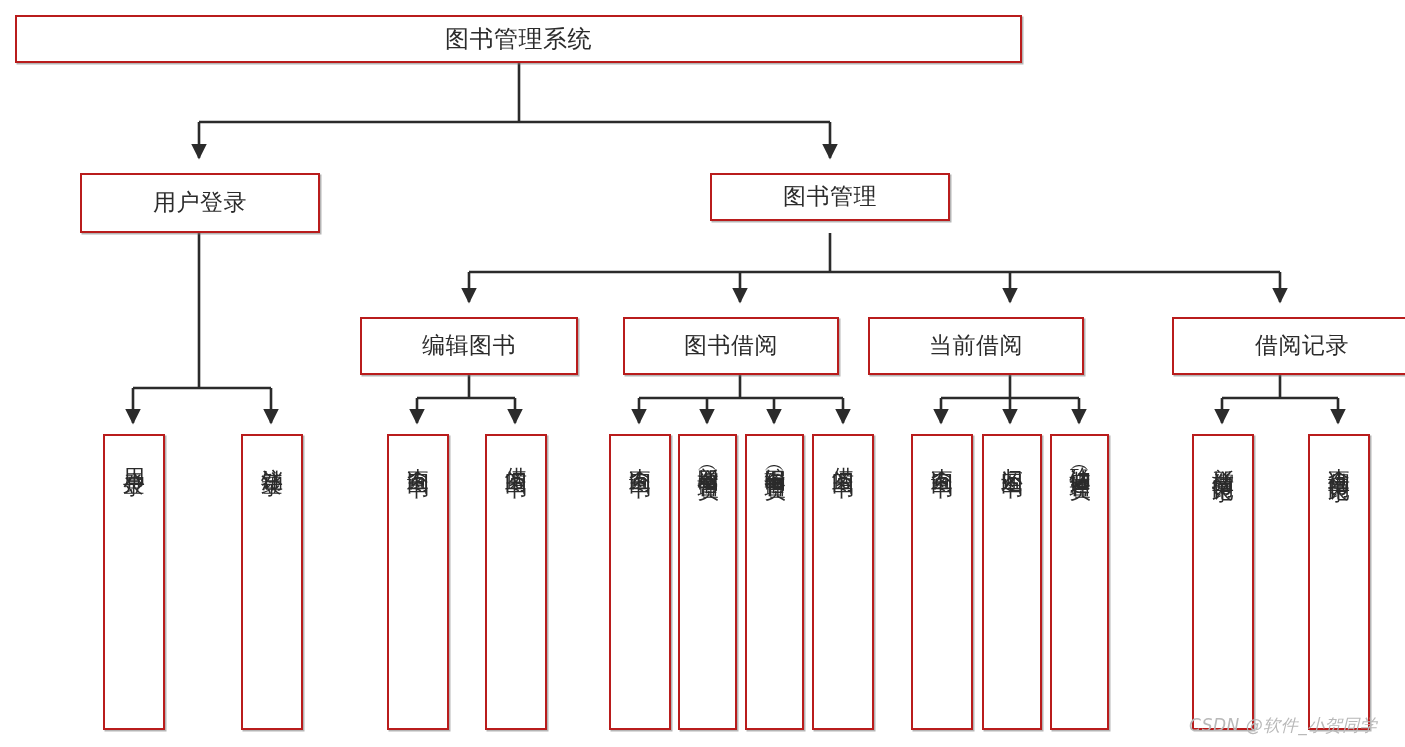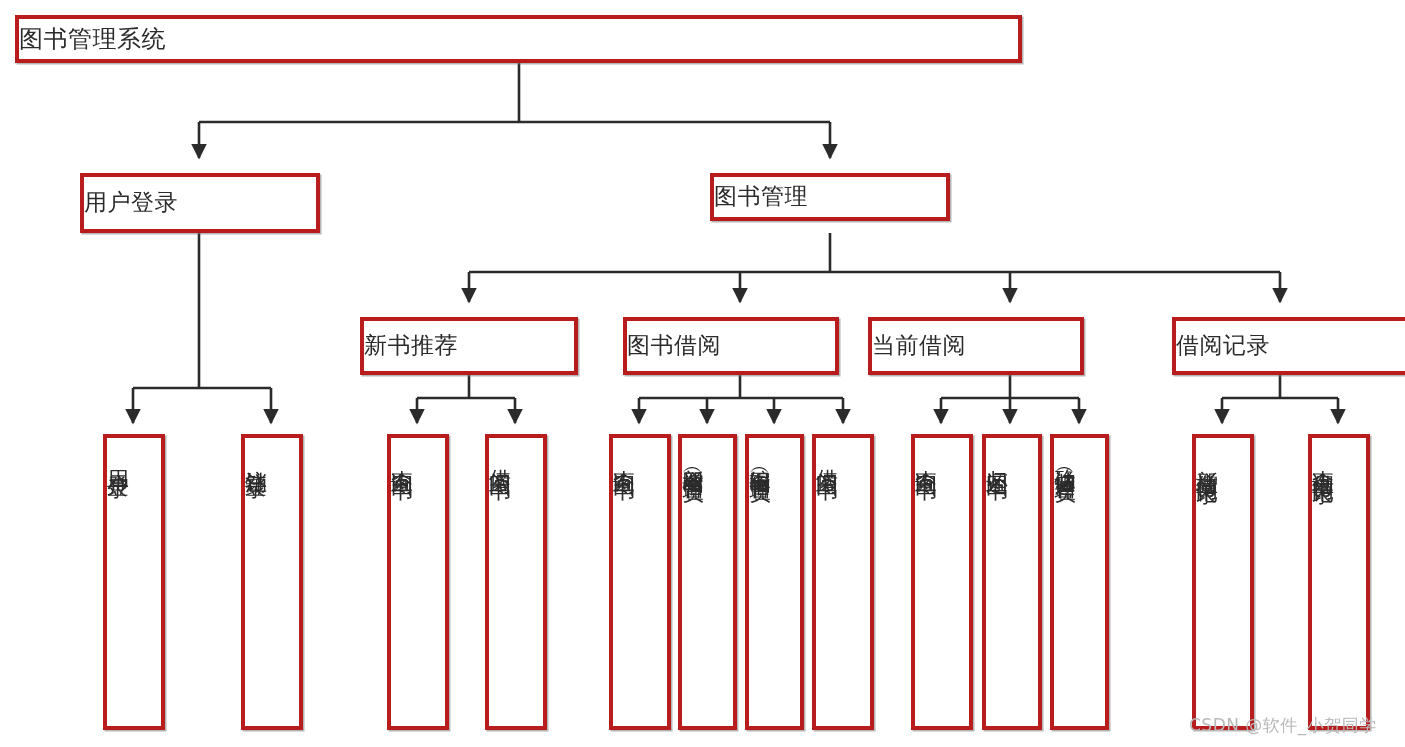--- a/index.html
+++ b/index.html
@@ -19,24 +19,25 @@
     position: absolute;
     left: 0;
     top: 0;
     width: 1405px;
     height: 747px;
     pointer-events: none;
   }
   .node {
     position: absolute;
     box-sizing: border-box;
-    border: 4px solid #b91c1c;
+    border: 2px solid #b91c1c;
     background: #ffffff;
     display: flex;
     align-items: center;
+    justify-content: center;
     color: #2b2b2b;
     box-shadow: 1.5px 1.5px 0 rgba(120,120,120,0.55);
   }
   .node .lbl {
     display: block;
     text-align: center;
     line-height: 1.18;
     letter-spacing: 0.5px;
   }
   
@@ -127,21 +128,21 @@
   </div>
 
   <div class="node h" style="left:80px; top:173px; width:240px; height:60px;">
     <span class="lbl">用户登录</span>
   </div>
   <div class="node h" style="left:710px; top:173px; width:240px; height:48px;">
     <span class="lbl">图书管理</span>
   </div>
 
   <div class="node h" style="left:360px; top:317px; width:218px; height:58px;">
-    <span class="lbl">新书推荐</span>
+    <span class="lbl">编辑图书</span>
   </div>
   <div class="node h" style="left:623px; top:317px; width:216px; height:58px;">
     <span class="lbl">图书借阅</span>
   </div>
   <div class="node h" style="left:868px; top:317px; width:216px; height:58px;">
     <span class="lbl">当前借阅</span>
   </div>
   <div class="node h" style="left:1172px; top:317px; width:260px; height:58px;">
     <span class="lbl">借阅记录</span>
   </div>
@@ -183,15 +184,15 @@
     <span class="lbl">确认归还（管理员）</span>
   </div>
 
   <div class="node v" style="left:1192px; top:434px; width:62px; height:296px;">
     <span class="lbl">新增借阅记录</span>
   </div>
   <div class="node v" style="left:1308px; top:434px; width:62px; height:296px;">
     <span class="lbl">查询借阅记录</span>
   </div>
 
-  <div class="watermark" style="left:1189px; top:714px;">CSDN @软件_小贺同学</div>
+  <div class="watermark" style="left:1189px; top:714px;font-style:italic;">CSDN @软件_小贺同学</div>
 
 </div>
 
 </body></html>

